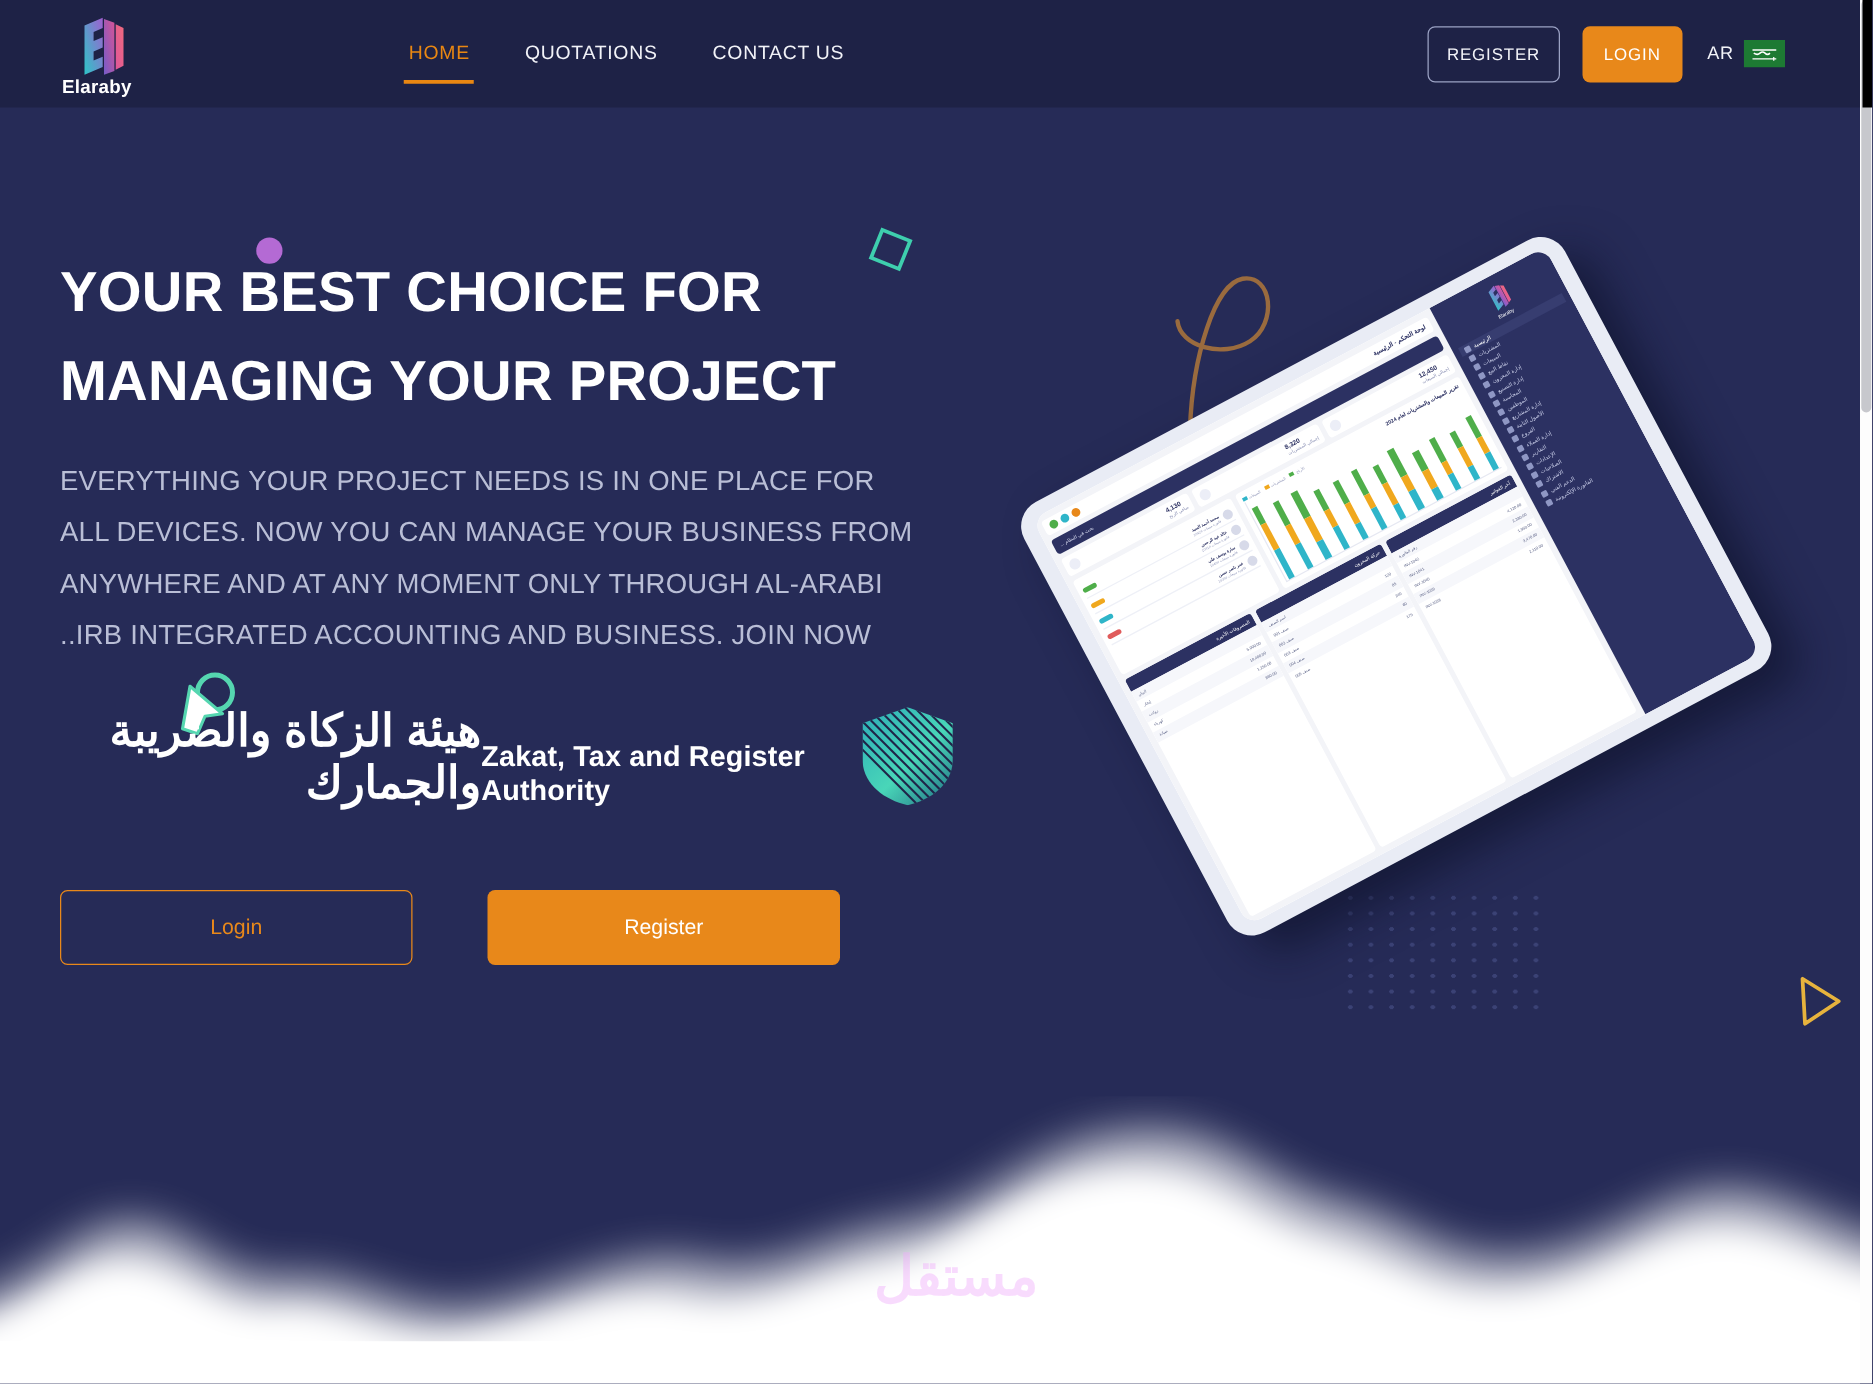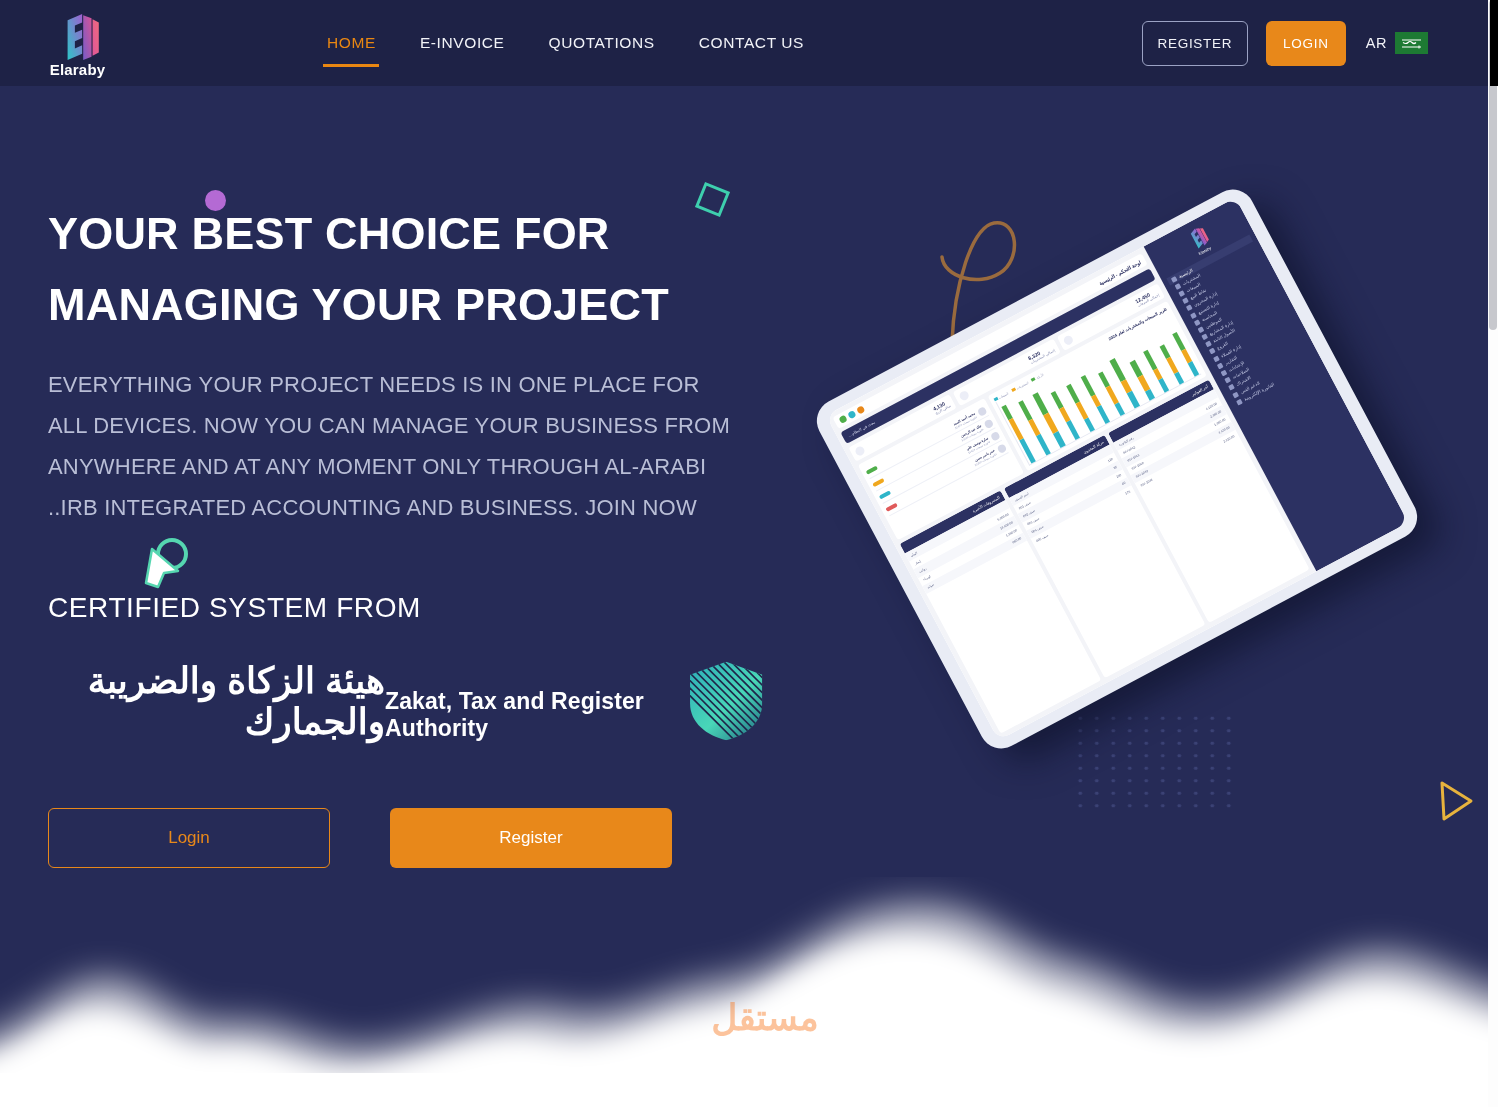--- a/index.html
+++ b/index.html
@@ -396,21 +396,21 @@
   }
   .watermark {
     position: absolute;
     left: 650px; top: 1000px;
     width: 230px;
     z-index: 31;
     text-align: center;
     pointer-events: none;
     opacity: 0.42;
   }
-  .wm-ar { font-size: 36px; font-weight: bold; color: #f97316; direction: rtl; line-height: 1;}
+  .wm-ar { font-size: 44px; font-weight: bold; color: #f0abfc; direction: rtl; line-height: 1;}
   .wm-en { font-size: 27px; color: #9aa0bd; margin-top: 2px; letter-spacing: 0.5px;}
 
   
   .scrollbar {
     position: absolute;
     right: 0; top: 0;
     width: 10px;
     height: 1107px;
     background: #fdfdfd;
     z-index: 60;
@@ -457,21 +457,20 @@
         </defs>
         <path d="M30 18 L58 6 L58 22 L44 28 L44 42 L58 36 L58 52 L44 58 L44 72 L58 66 L58 82 L30 94 Z" fill="url(#lg1)"></path>
         <path d="M60 8 L76 14 L76 88 L60 94 Z" fill="url(#lg2)" opacity="0.95"></path>
         <path d="M78 16 L90 22 L90 80 L78 86 Z" fill="url(#lg3)"></path>
       </svg>
       <div class="brand-name">Elaraby</div>
     </div>
 
     <div class="nav">
       <div class="nav-item active">HOME</div>
-      <div class="nav-item">E-INVOICE</div>
       <div class="nav-item">QUOTATIONS</div>
       <div class="nav-item">CONTACT US</div>
     </div>
 
     <div class="header-actions">
       <button class="btn-register-top">REGISTER</button>
       <button class="btn-login-top">LOGIN</button>
       <div class="lang-switch">
         <span class="lang-code">AR</span>
         <svg class="flag" viewBox="0 0 33 22">
@@ -826,21 +825,20 @@
         </div>
 
       </div>
     </div>
   </div>
 
   <div class="hero-left">
     <h1 class="hero-title">YOUR BEST CHOICE FOR MANAGING YOUR PROJECT</h1>
     <p class="hero-sub">EVERYTHING YOUR PROJECT NEEDS IS IN ONE PLACE FOR ALL DEVICES. NOW YOU CAN MANAGE YOUR BUSINESS FROM ANYWHERE AND AT ANY MOMENT ONLY THROUGH AL-ARABI ..IRB INTEGRATED ACCOUNTING AND BUSINESS. JOIN NOW</p>
 
-    <h2 class="certified-title">CERTIFIED SYSTEM FROM</h2>
 
     <div class="zatca">
       <div class="zatca-text">
         <div class="zatca-ar">هيئة الزكاة والضريبة والجمارك</div>
         <div class="zatca-en">Zakat, Tax and Register Authority</div>
       </div>
       <svg class="zatca-shield" viewBox="0 0 112 110">
         <defs>
           <linearGradient id="shg" x1="0" y1="0" x2="1" y2="1">
             <stop offset="0" stop-color="#2aa9b8"></stop>

